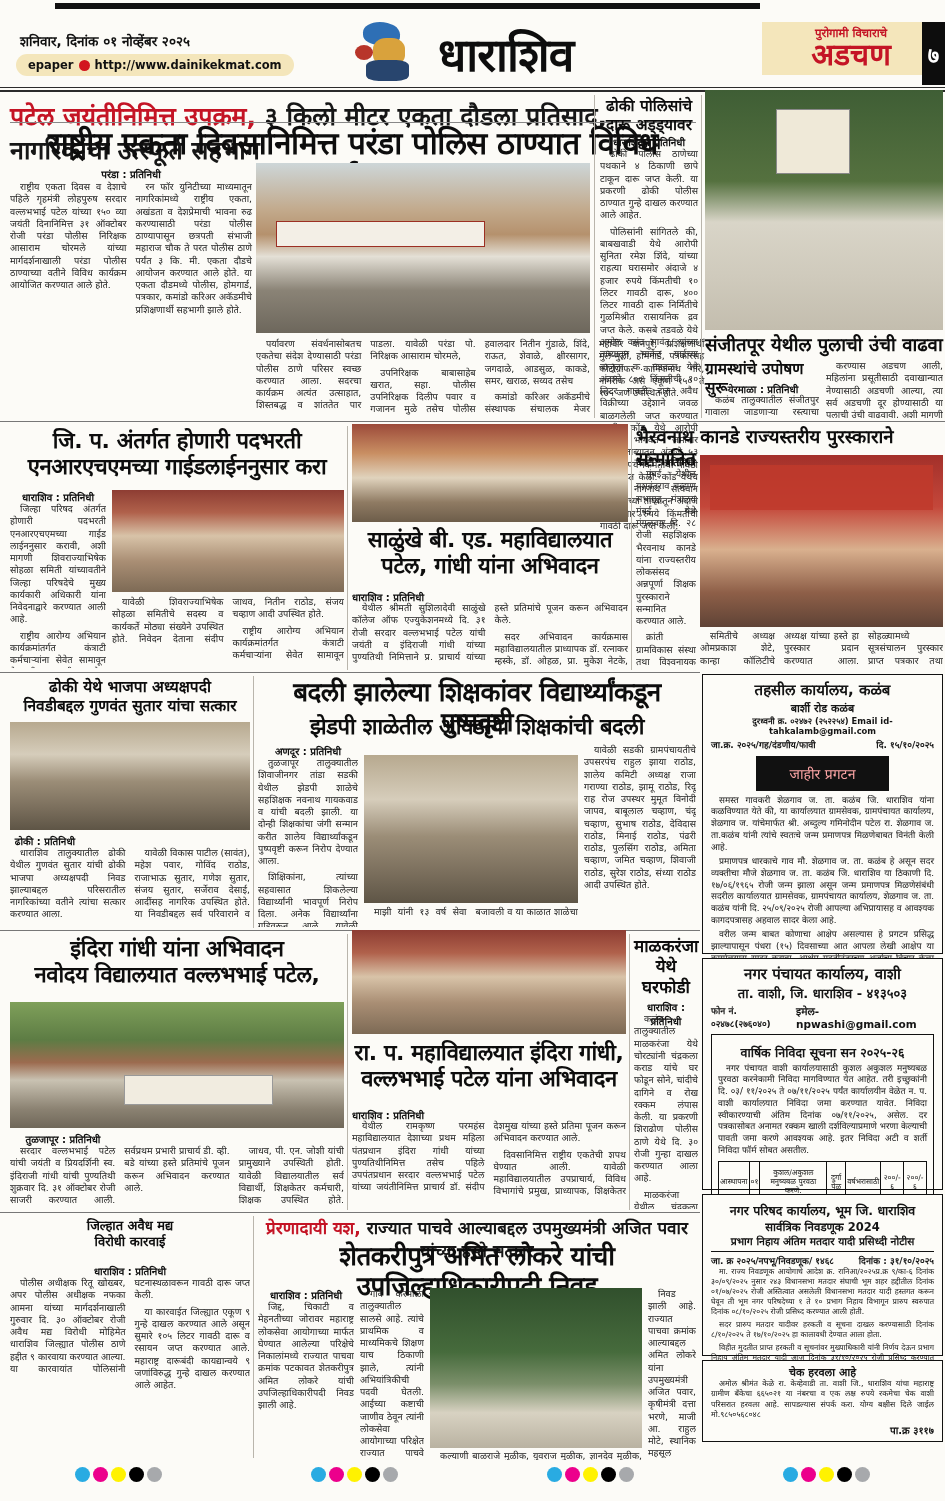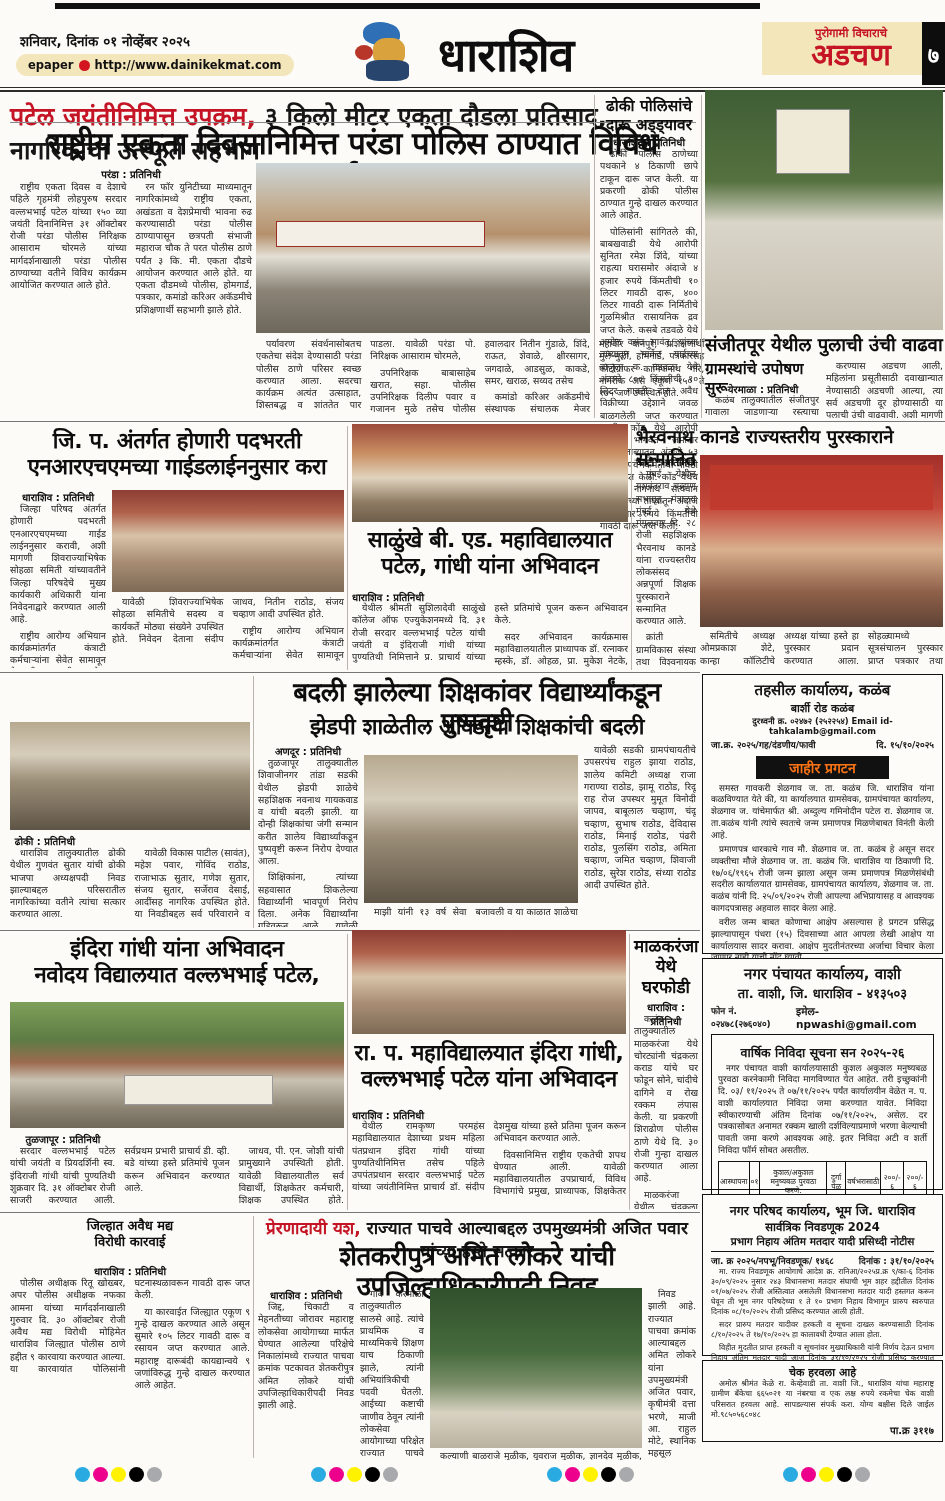--- a/index.html
+++ b/index.html
@@ -55,22 +55,22 @@
   .ph-school{background:linear-gradient(180deg,#7fa05a 0%,#5d7c44 30%,#9c6b4f 48%,#c9c2b2 62%,#8b8272 85%,#6f6759 100%);}
   .ph-school .banner{position:absolute;left:34%;top:58%;width:44%;height:22%;background:#f1ece0;border:1px solid #999;}
   .ph-garden{background:linear-gradient(180deg,#31502d 0%,#466b3c 40%,#7b8f6a 60%,#d8d2c2 78%,#b9b2a1 100%);}
   .ph-group{background:linear-gradient(180deg,#b7a98f 0%,#d6cdbb 30%,#9b8d77 55%,#7a6e5c 80%,#5e5546 100%);}
 
   
   .notice{position:absolute;border:1.5px solid #111;background:#fdfcf8;padding:6px 8px;box-sizing:border-box;}
   .n-title{font-size:15px;font-weight:bold;text-align:center;line-height:1.25;}
   .n-sub{font-size:11px;font-weight:bold;text-align:center;}
   .n-line{font-size:9px;font-weight:bold;display:flex;justify-content:space-between;margin-top:2px;}
-  .n-blackhead{background:#111;color:#f97316;font-size:14px;font-weight:bold;text-align:center;
-               width:60%;margin:5px auto 4px;padding:2px 0;}
+  .n-blackhead{background:#111;color:#fca5a5;font-size:14px;font-weight:normal;text-align:center;
+               width:60%;margin:5px auto 4px;padding:8px 0;}
   .n-head2{font-size:12.5px;font-weight:bold;text-align:center;margin:4px 0 2px;}
   .n-body{font-size:8.8px;line-height:1.33;text-align:justify;}
   .n-body p{margin:0 0 3px;text-indent:8px;}
   .n-sign{font-size:9.5px;font-weight:bold;text-align:right;line-height:1.4;margin-top:3px;}
   .n-table{width:100%;border-collapse:collapse;margin-top:5px;}
   .n-table td{border:1px solid #111;font-size:7.5px;text-align:center;padding:6px 1px;line-height:1.2;}
   .innerbox{border:1.2px solid #111;padding:5px 6px;margin-top:4px;}
 
   
   .dots-row{position:absolute;left:0;top:1463px;width:945px;height:22px;display:flex;justify-content:space-around;align-items:center;}
@@ -186,20 +186,24 @@
   </div>
   <div class="photo ph-award" style="left:700px;top:455px;width:243px;height:172px;">
     <div class="redband"></div>
   </div>
   <div class="abs body-txt cols3" style="left:700px;top:630px;width:243px;height:38px;overflow:hidden;">
     <p>समितीचे अध्यक्ष ओमप्रकाश शेटे, कान्हा कॉलिटीचे अध्यक्ष यांच्या हस्ते हा पुरस्कार प्रदान करण्यात आला. सोहळ्यामध्ये सूत्रसंचालन पुरस्कार प्राप्त पत्रकार तथा सहशिक्षक भैरवनाथ कानडे यांचे सर्वत्र अभिनंदन होत आहे. हा पुरस्कार विविध क्षेत्रात उल्लेखनीय कार्य करणाऱ्यांना स्वरूपात देण्यात येतो.</p>
   </div>
 
   <div class="rule-h" style="left:0;top:672px;width:700px;background:#777;"></div>
 
+  <div class="abs h-sm center" style="left:10px;top:678px;width:240px;">
+    <div>ढोकी येथे भाजपा अध्यक्षपदी</div>
+      <div>निवडीबद्दल गुणवंत सुतार यांचा सत्कार</div>
+  </div>
   <div class="photo ph-group" style="left:10px;top:722px;width:240px;height:108px;"></div>
   <div class="abs byline" style="left:10px;top:834px;width:70px;">ढोकी : प्रतिनिधी</div>
   <div class="abs body-txt cols2" style="left:10px;top:847px;width:240px;height:80px;overflow:hidden;">
     <p>धाराशिव तालुक्यातील ढोकी येथील गुणवंत सुतार यांची ढोकी भाजपा अध्यक्षपदी निवड झाल्याबद्दल परिसरातील नागरिकांच्या वतीने त्यांचा सत्कार करण्यात आला.</p>
       <p>यावेळी विकास पाटील (सावंत), महेश पवार, गोविंद राठोड, राजाभाऊ सुतार, गणेश सुतार, संजय सुतार, सर्जेराव देसाई, आदींसह नागरिक उपस्थित होते. या निवडीबद्दल सर्व परिवाराने व नागरिकांनी त्यांना पुढील वाटचालीस शुभेच्छा दिल्या.</p>
   </div>
 
   <div class="rule-v" style="left:253px;top:676px;height:252px;"></div>
   <div class="abs h-xl center" style="left:258px;top:678px;width:438px;">बदली झालेल्या शिक्षकांवर विद्यार्थ्यांकडून पुष्पवृष्टी</div>
   <div class="abs h-lg center" style="left:258px;top:714px;width:438px;font-weight:bold;">झेडपी शाळेतील आवडत्या शिक्षकांची बदली</div>

